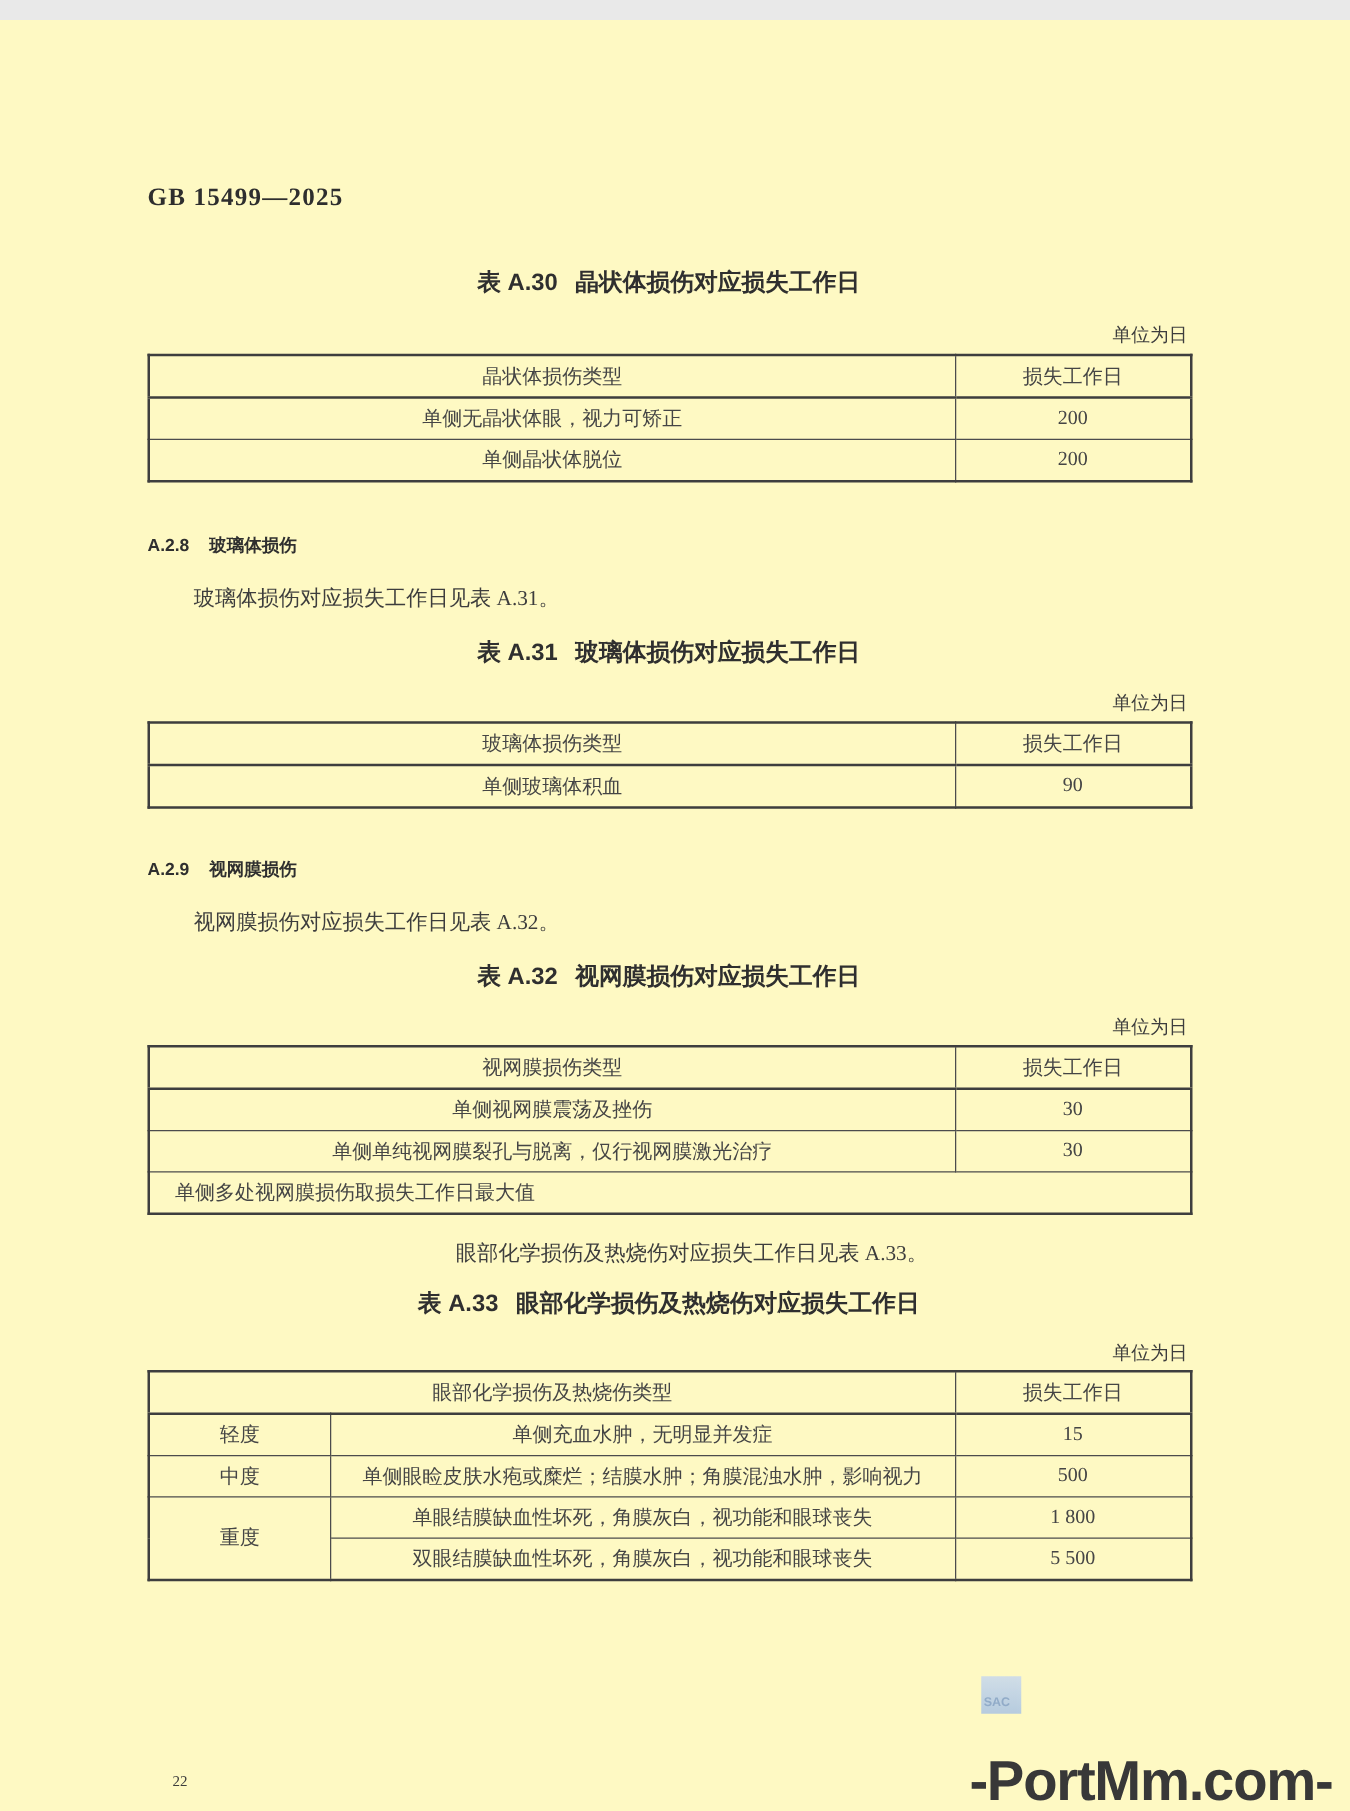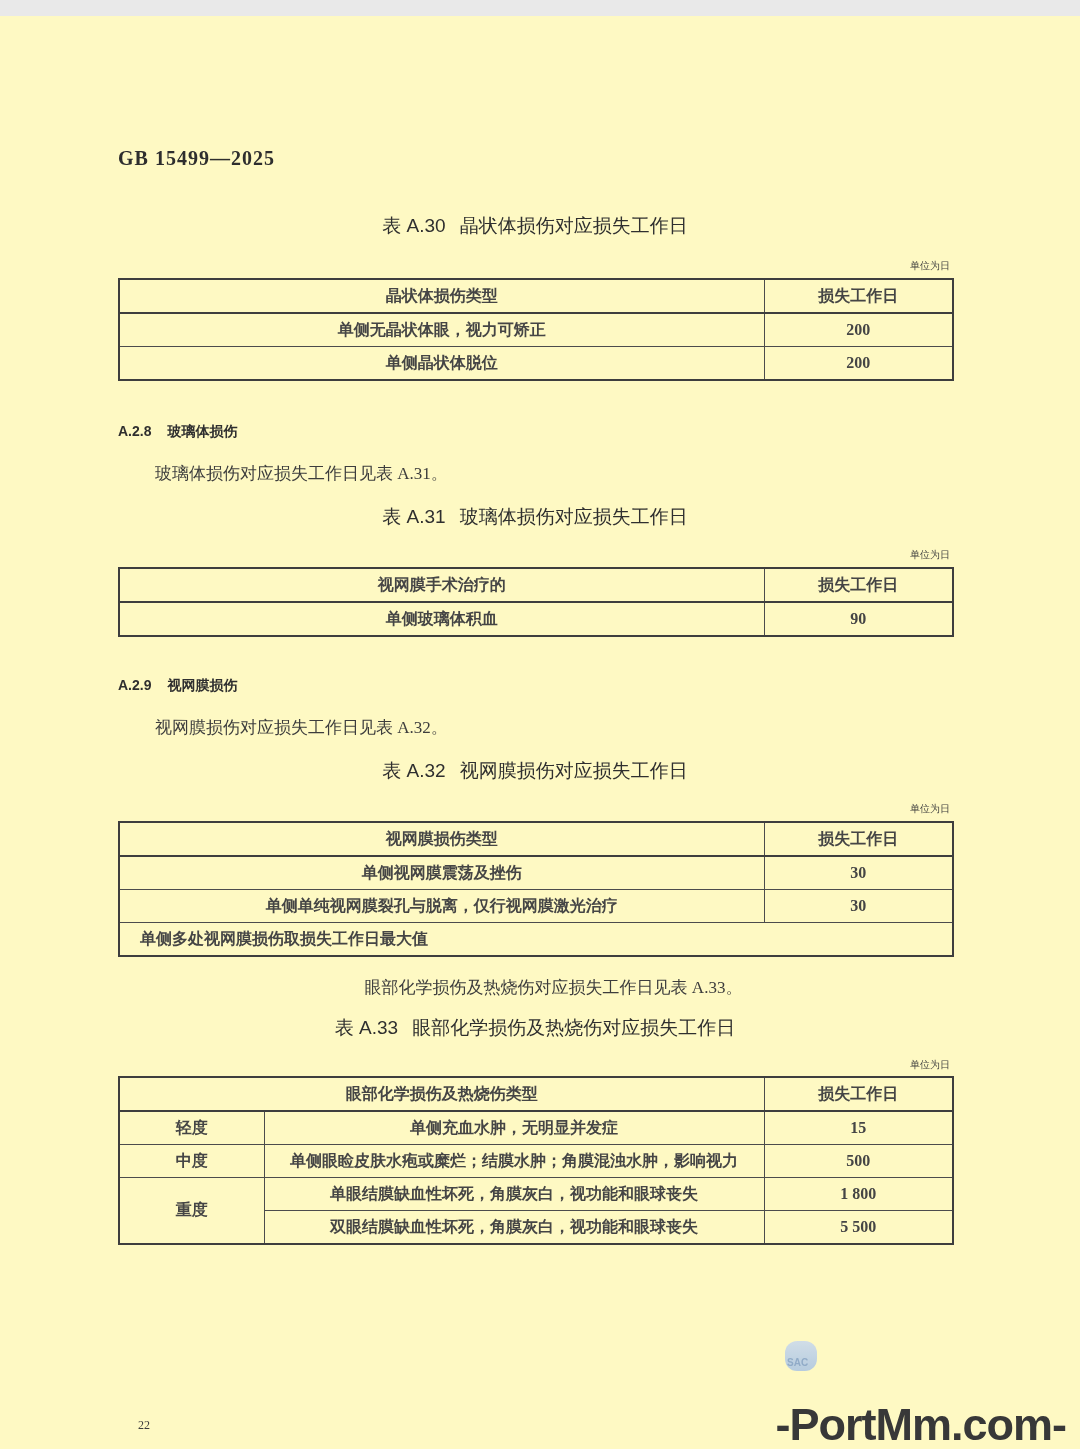--- a/index.html
+++ b/index.html
@@ -18,28 +18,28 @@
     margin-top: 131px;
     font-family: "Liberation Serif", "DejaVu Serif", serif;
     font-weight: bold;
     font-size: 20px;
     letter-spacing: 1px;
     color: #2e2e2e;
   }
   .table-title {
     text-align: center;
     font-family: "Liberation Sans", "DejaVu Sans", sans-serif;
-    font-weight: normal;
+    font-weight: bold;
     font-size: 19px;
     color: #2f2f2f;
   }
   .table-title .tlabel { margin-right: 14px; }
   .unit-note {
     text-align: right;
-    font-size: 10px;
+    font-size: 15px;
     color: #3d3d3d;
     padding-right: 2px;
   }
   .section-heading {
     font-family: "Liberation Sans", "DejaVu Sans", sans-serif;
     font-weight: bold;
     font-size: 14px;
     color: #2f2f2f;
   }
   .section-heading .snum { margin-right: 16px; }
@@ -54,21 +54,21 @@
     border-collapse: collapse;
     table-layout: fixed;
     font-size: 16px;
     color: #454545;
   }
   table.gbt td, table.gbt th {
     border: 1px solid #4c4c4c;
     height: 32px;
     text-align: center;
     vertical-align: middle;
-    font-weight: bold;
+    font-weight: normal;
     padding: 0 4px;
   }
   table.gbt { border: 2px solid #3e3e3e; }
   table.gbt tr.hdr td { border-bottom: 2px solid #3e3e3e; }
   table.gbt td.left { text-align: left; padding-left: 20px; }
 
   .m-title-a30 { margin-top: 43px; }
   .m-unit-a30  { margin-top: 20px; }
   .m-tbl-a30   { margin-top: 5px; }
   .m-h-a28     { margin-top: 42px; }
@@ -100,21 +100,21 @@
     font-size: 45px;
     font-weight: 600;
     letter-spacing: -1px;
     color: #383838;
     white-space: nowrap;
   }
   .sac-stamp {
     position: absolute;
     left: 785px; top: 1325px;
     width: 32px; height: 30px;
-    border-radius: 12px;
+    border-radius: 0;
     background: linear-gradient(180deg, #c9d9ee 0%, #aac4e4 100%);
     opacity: 0.85;
     display: flex; align-items: flex-end; justify-content: flex-start;
   }
   .sac-stamp span {
     font-family: "Liberation Sans", "DejaVu Sans", sans-serif;
     font-size: 10px; font-weight: bold;
     color: #7e9ec9;
     padding: 0 0 3px 2px;
     letter-spacing: 0;
@@ -162,21 +162,21 @@
       <span class="tlabel">表 A.31</span><span>玻璃体损伤对应损失工作日</span>
     </div>
     <div class="unit-note m-unit-a31">单位为日</div>
     <table class="gbt m-tbl-a31">
       <colgroup>
           <col style="width:645px">
           <col style="width:189px">
         </colgroup>
       <tbody>
           <tr class="hdr">
-        <td>视网膜手术治疗的</td>
+        <td>玻璃体损伤类型</td>
         <td>损失工作日</td>
       </tr>
       <tr>
         <td>单侧玻璃体积血</td>
         <td>90</td>
       </tr>
     </tbody>
       </table>
 
     <div class="section-heading m-h-a29">

